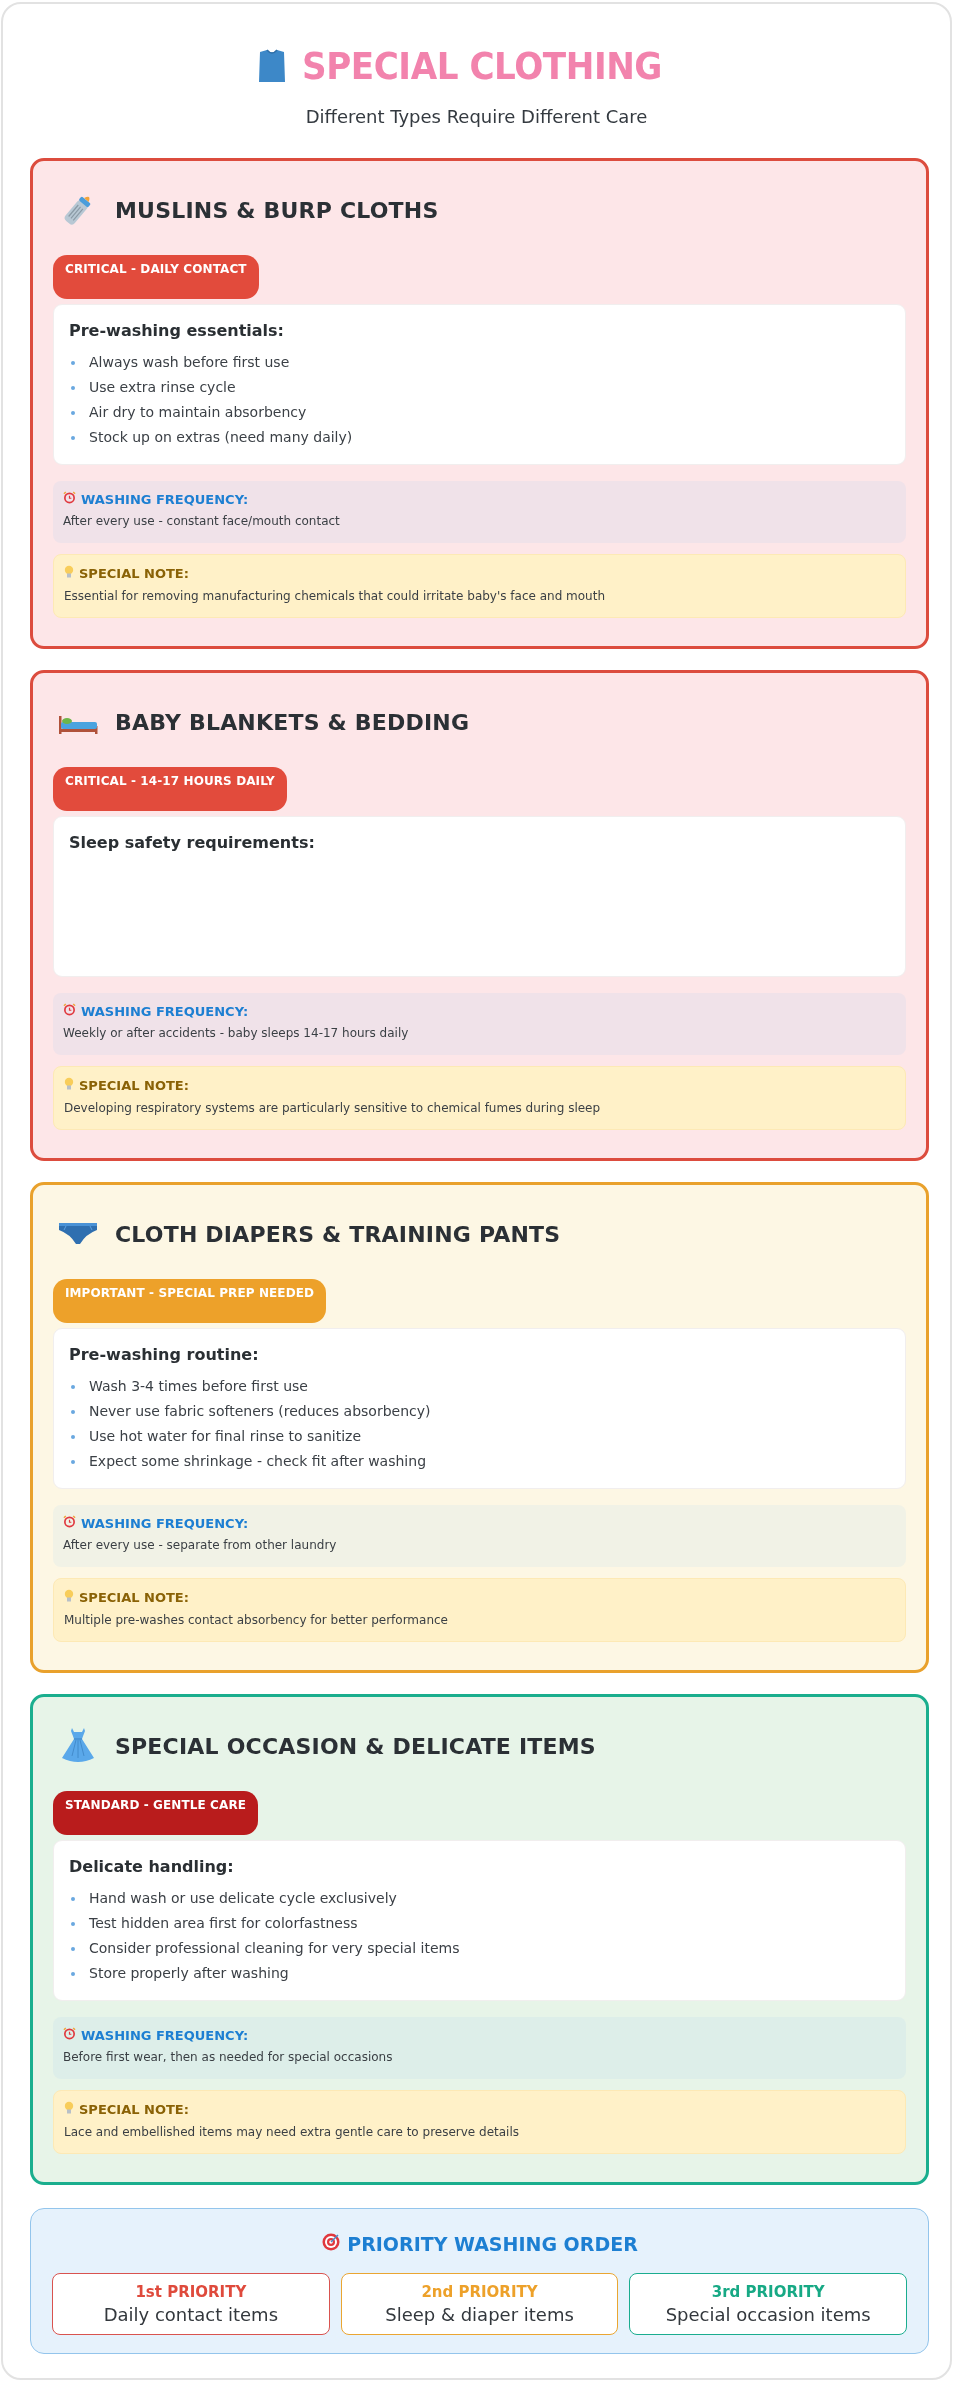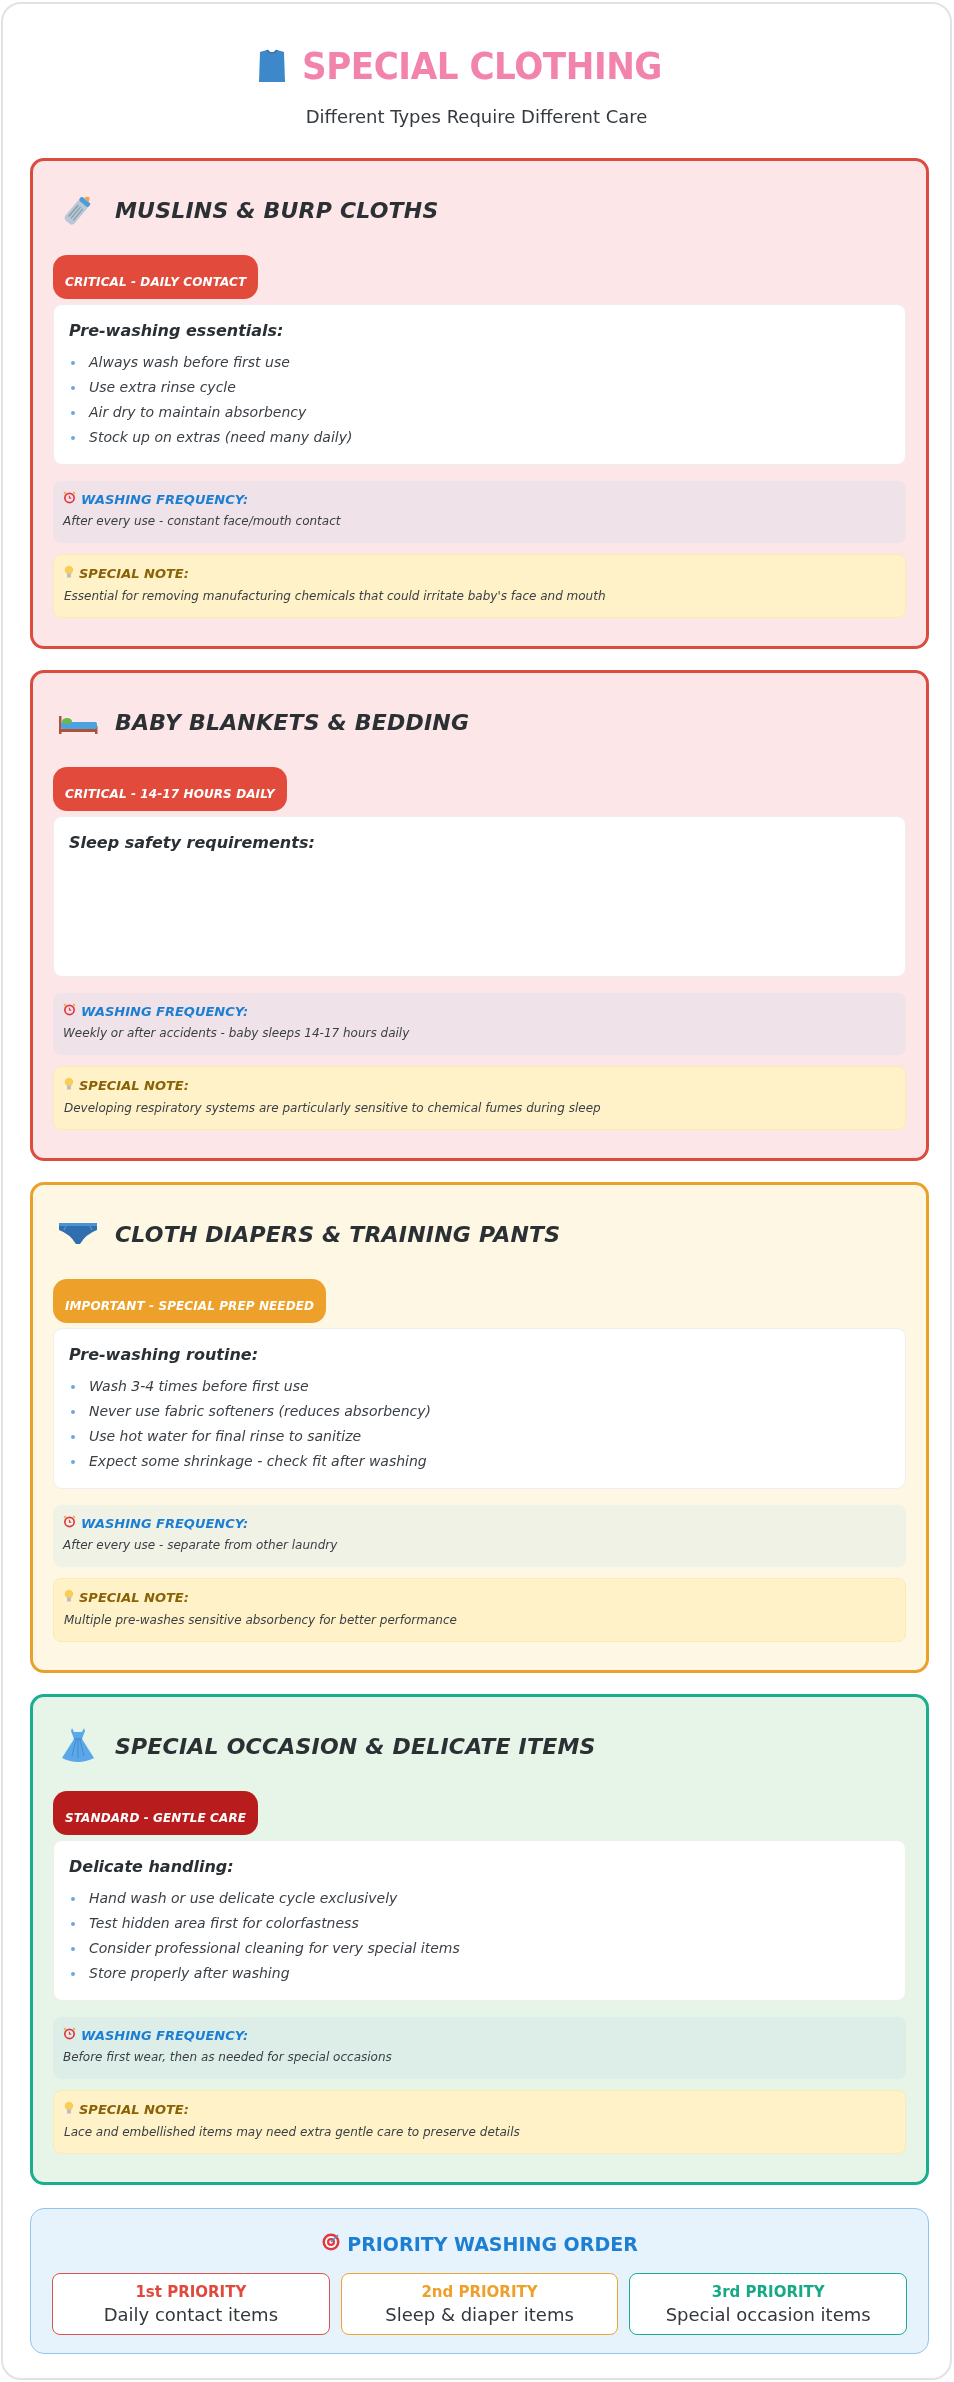--- a/index.html
+++ b/index.html
@@ -10,30 +10,30 @@
     border: 2px solid #e2e2e2; border-radius: 20px; background: #ffffff;
   }
   .header { position: absolute; left: 0; right: 0; top: 34px; text-align: center; }
   .title-row { display: flex; justify-content: center; align-items: center; gap: 10px; height: 56px; }
   .title-icon { width: 40px; height: 40px; }
   .title { font-size: 38px; font-weight: bold; color: #f283ad; letter-spacing: -0.5px; font-family: "DejaVu Sans", sans-serif; transform: scaleX(0.9); transform-origin: left center; }
   .subtitle { margin-top: 12px; font-size: 18px; color: #343a40; }
 
   .card {
     position: absolute; left: 27px; width: 899px; height: 491px;
-    border: 3px solid #dc4c3e; border-radius: 14px; background: #fde6e8; font-style: italic;
+    border: 3px solid #dc4c3e; border-radius: 14px; background: #fde6e8;
   }
   .card.orange { border-color: #e9a12c; background: #fdf7e4; }
   .card.teal { border-color: #1aae8e; background: #e7f4e8; }
   .card-head { position: absolute; left: 23px; top: 24px; display: flex; align-items: center; height: 50px; }
   .card-icon { width: 44px; height: 44px; display: flex; align-items: center; justify-content: center; }
   .card-title { margin-left: 15px; font-size: 22px; font-weight: bold; color: #2b3035; letter-spacing: 0.2px; }
   .badge {
     position: absolute; left: 20px; top: 94px; height: 44px; line-height: 28px;
-    padding: 13px 12px; border-radius: 14px; background: #e24b3c; color: #fff;
+    padding: 0 12px; border-radius: 14px; background: #e24b3c; color: #fff;
     font-size: 12px; font-weight: bold; letter-spacing: 0.1px;
   }
   .badge.orange { background: #eda12a; }
   .badge.teal { background: #b91c1c; }
   .steps {
     position: absolute; left: 20px; right: 20px; top: 143px; height: 161px;
     background: #ffffff; border-radius: 9px; border: 1px solid #f1eeee; padding: 16px 15px;
   }
   .steps-title { font-size: 16px; font-weight: bold; color: #2a2f33; margin-bottom: 10px; }
   .steps ul { list-style: none; }
@@ -220,21 +220,21 @@
     <div class="note">
       <div class="box-label">
         <span>
           <svg width="10" height="14" viewBox="0 0 10 14">
               <circle cx="5" cy="5" r="4.2" fill="#f8cd5a"></circle>
               <rect x="3" y="8.5" width="4" height="4" fill="#b8c0c8"></rect>
             </svg>
         </span>
         <span>SPECIAL NOTE:</span>
       </div>
-      <div class="box-text">Multiple pre-washes sensitive absorbency for better performance</div>
+      <div class="box-text">Multiple pre-washes contact absorbency for better performance</div>
     </div>
   </div>
 
   <div class="card teal" style="top:1690px;">
     <div class="card-head">
       <span class="card-icon">
         <svg width="44" height="44" viewBox="0 0 44 44">
           <path d="M16 4 L18 8 H26 L28 4 L29 7 Q27 12 26 15 L38 34 Q22 42 6 34 L18 15 Q17 12 15 7 Z" fill="#5aa8ea"></path>
           <path d="M18 15 H26" stroke="#3f88c8" stroke-width="1.2"></path>
           <path d="M20 16 L16 32 M22 16 L22 34 M24 16 L28 32" stroke="#3f88c8" stroke-width="0.9"></path>

